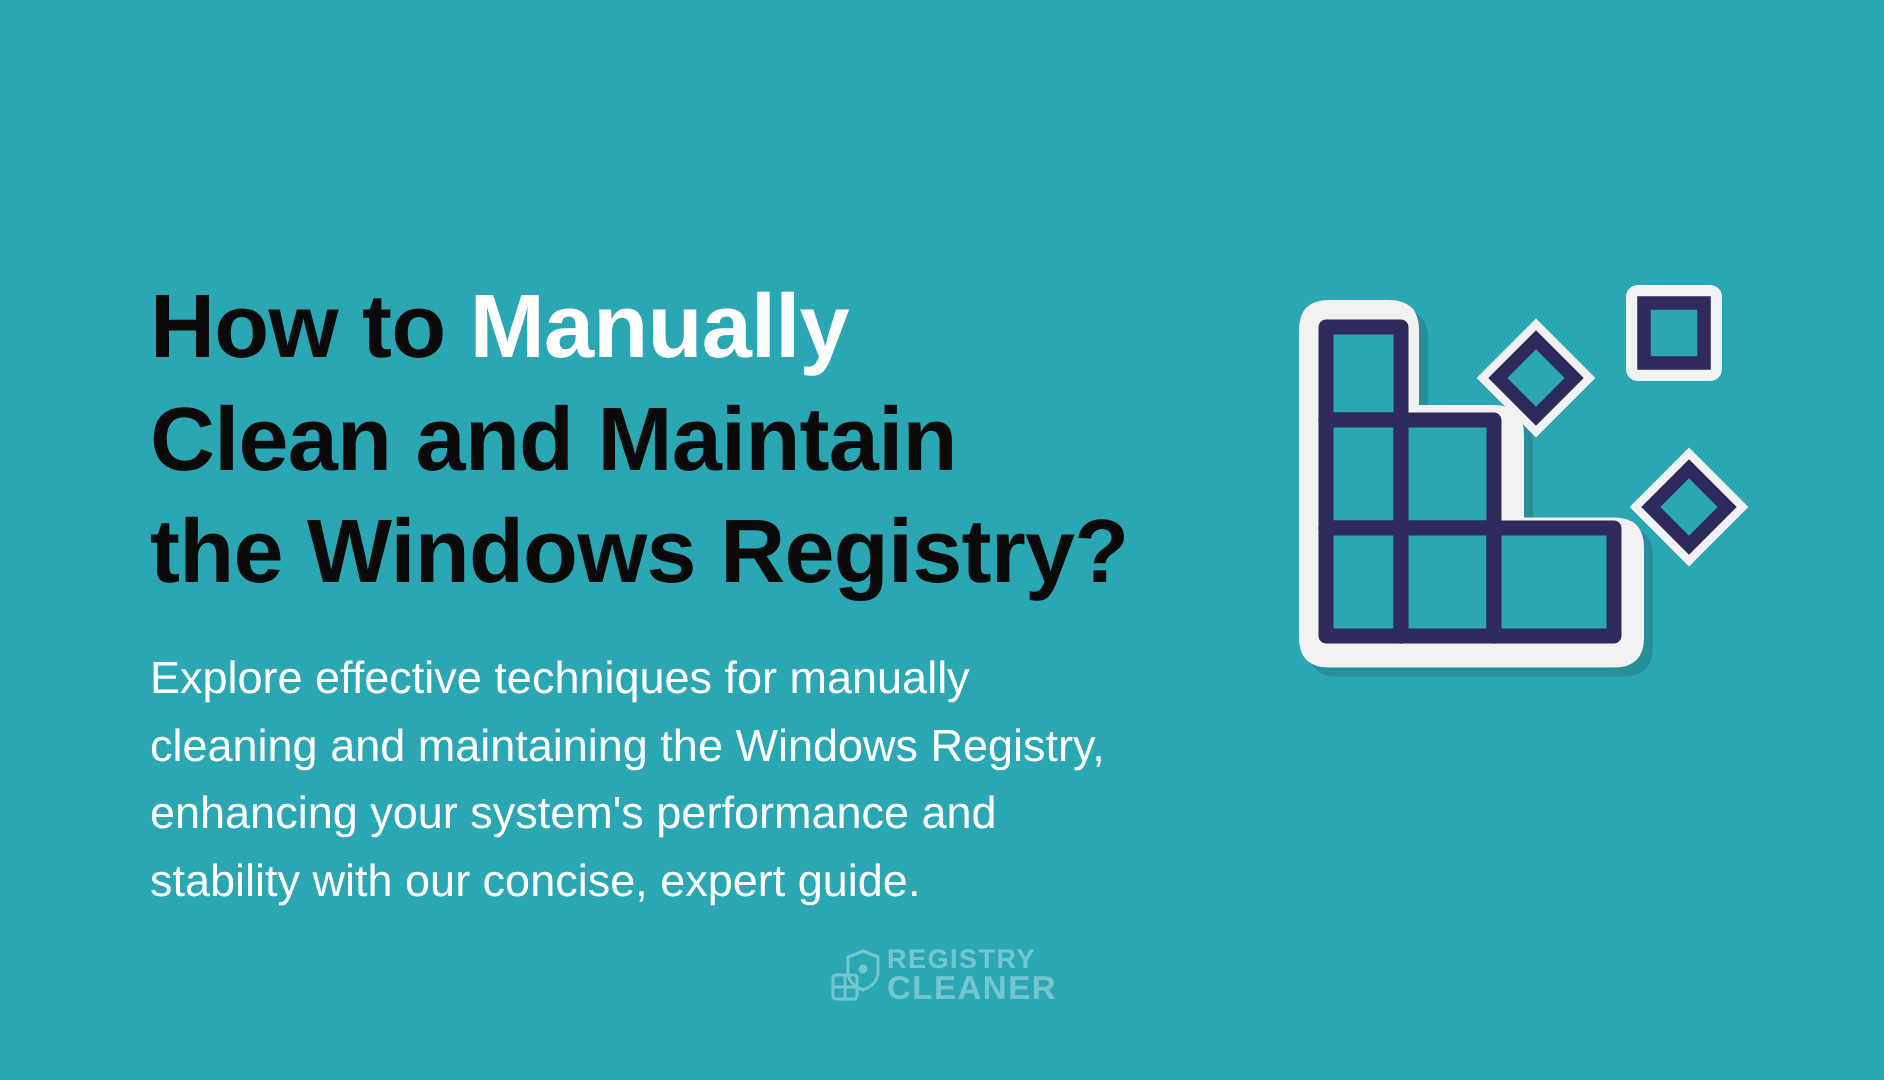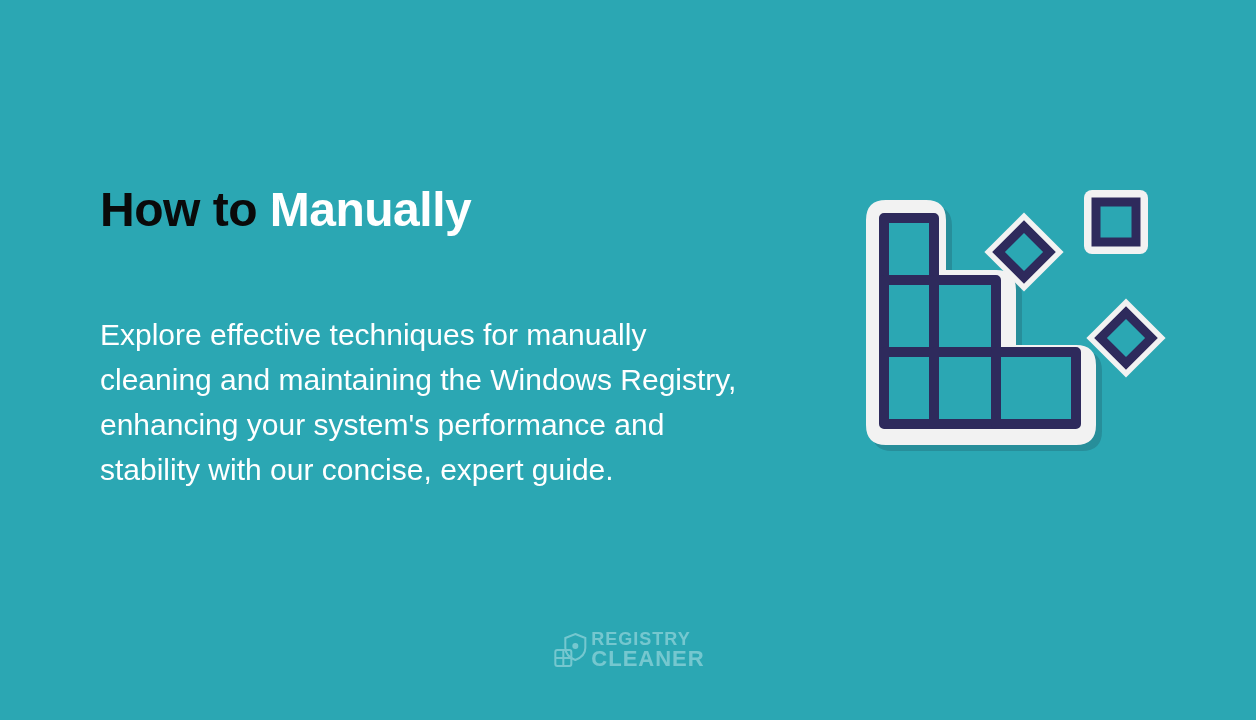--- a/index.html
+++ b/index.html
@@ -11,24 +11,24 @@
       position: relative;
       overflow: hidden;
     }
     .content {
       position: absolute;
       left: 100px;
       top: 180px;
       max-width: 700px;
     }
     .title {
-      font-size: 48px;
+      font-size: 60px;
       font-weight: 800;
       line-height: 1.25;
-      margin-bottom: 12px;
+      margin-bottom: 25px;
       letter-spacing: -0.5px;
     }
     .title-black { color: #0a0a0a; }
     .title-white { color: #ffffff; }
     .subtitle {
       font-size: 30px;
       line-height: 1.5;
       color: #ffffff;
       font-weight: 400;
       max-width: 640px;
@@ -68,21 +68,22 @@
       color: #d0eff2;
       letter-spacing: 1px;
     }
   </style>
 </head>
 <body>
 
 <div class="content">
   <h1 class="title">
     <span class="title-black">How to </span><span class="title-white">Manually</span><br>
-    <br>
+    <span class="title-black">Clean and Maintain</span><br>
+    <span class="title-black">the Windows Registry?</span>
   </h1>
   <p class="subtitle">Explore effective techniques for manually cleaning and maintaining the Windows Registry, enhancing your system's performance and stability with our concise, expert guide.</p>
 </div>
 
 <div class="graphic">
   <svg viewBox="0 0 340 280" xmlns="http://www.w3.org/2000/svg">
 
     <g transform="translate(6,6)" opacity="0.25">
       <path d="M 20 40 Q 20 20 40 20 L 80 20 Q 100 20 100 40 L 100 90 L 150 90 Q 170 90 170 110 L 170 165 L 230 165 Q 250 165 250 185 L 250 245 Q 250 265 230 265 L 40 265 Q 20 265 20 245 Z" fill="#1a4550"></path>
     </g>

